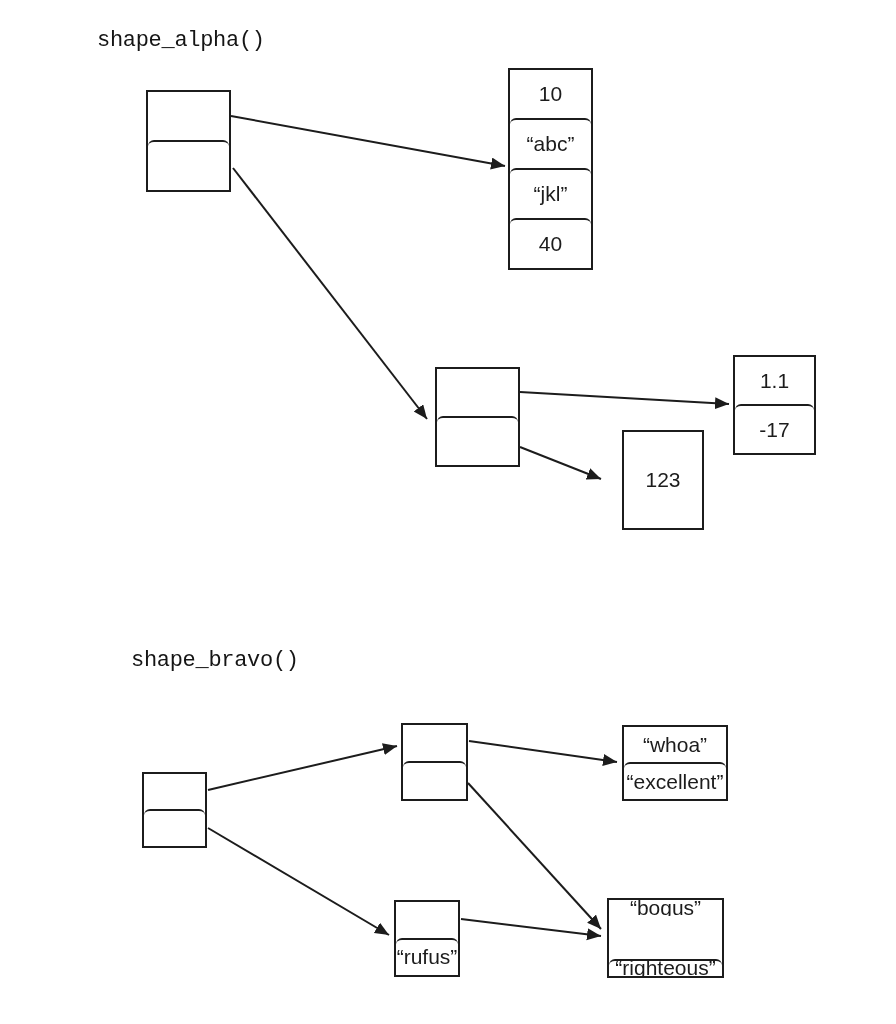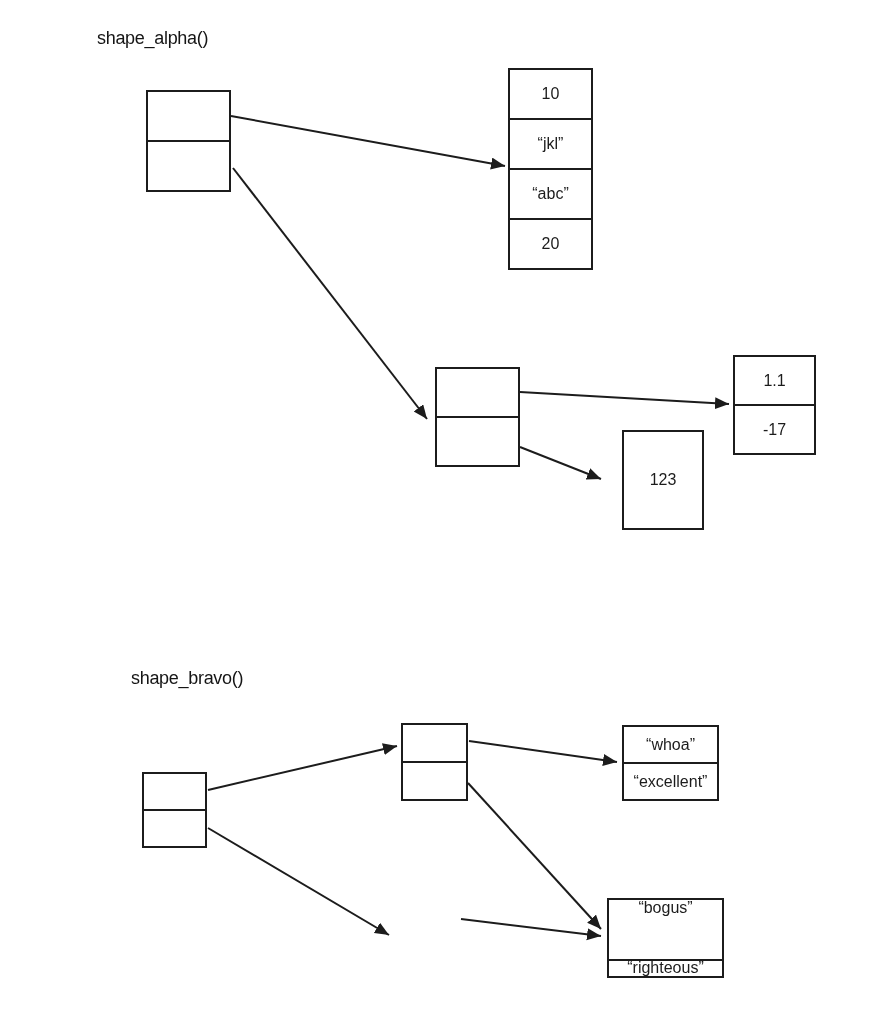--- a/index.html
+++ b/index.html
@@ -7,42 +7,43 @@
   .canvas {
     position: relative;
     width: 896px;
     height: 1024px;
     background: #ffffff;
     overflow: hidden;
     font-family: "Liberation Sans", sans-serif;
   }
   .func-label {
     position: absolute;
-    font-family: Liberation Sans, sans-serif;
-    font-size: 18px;
+    font-family: Liberation Mono, monospace;
+    font-size: 22px;
     letter-spacing: -0.3px;
     color: #151515;
     white-space: pre;
   }
   .node-box {
     position: absolute;
     border: 2.5px solid #1c1c1c;
     background: #ffffff;
     display: flex;
     flex-direction: column;
   }
   .node-cell {
     flex: 1 1 0;
     display: flex;
     align-items: center;
     justify-content: center;
-    font-size: 16px;
+    font-size: 21px;
     color: #1c1c1c;
     border-top: 2.5px solid #1c1c1c;
     overflow: hidden;
+    border-radius: 6px;
   }
   .node-box .node-cell:first-child { border-top: none; }
   .arrow-layer {
     position: absolute;
     left: 0; top: 0;
     width: 896px; height: 1024px;
     pointer-events: none;
   }
   .arrow-layer line {
     stroke: #1c1c1c;
@@ -71,45 +72,49 @@
         <line x1="461" y1="919" x2="601" y2="936" marker-end="url(#arrowhead)"></line>
       </g>
   </svg>
 <div class="func-label" style="left: 97px; top: 28px;">shape_alpha()</div>
     <div class="node-box" style="left: 146px; top: 90px; width: 85px; height: 102px;">
       <div class="node-cell"></div>
       <div class="node-cell"></div>
     </div>
     <div class="node-box" style="left: 508px; top: 68px; width: 85px; height: 202px;">
       <div class="node-cell">10</div>
+      <div class="node-cell">“abc”</div>
       <div class="node-cell">“jkl”</div>
-      <div class="node-cell">“abc”</div>
-      <div class="node-cell">20</div>
+      <div class="node-cell">40</div>
     </div>
     <div class="node-box" style="left: 435px; top: 367px; width: 85px; height: 100px;">
       <div class="node-cell"></div>
       <div class="node-cell"></div>
     </div>
     <div class="node-box" style="left: 733px; top: 355px; width: 83px; height: 100px; justify-content: space-between;">
       <div class="node-cell">1.1</div>
       <div class="node-cell">-17</div>
     </div>
     <div class="node-box" style="left: 606px; top: 430px; width: 82px; height: 100px; margin-left: 16px;">
       <div class="node-cell">123</div>
     </div>
-    <div class="func-label" style="left: 131px; top: 668px;">shape_bravo()</div>
+    <div class="func-label" style="left: 131px; top: 648px;">shape_bravo()</div>
     <div class="node-box" style="left: 142px; top: 772px; width: 65px; height: 76px;">
       <div class="node-cell"></div>
       <div class="node-cell"></div>
     </div>
     <div class="node-box" style="left: 401px; top: 723px; width: 67px; height: 78px;">
       <div class="node-cell"></div>
       <div class="node-cell"></div>
     </div>
-    <div class="node-box" style="left: 622px; top: 725px; width: 97px; height: 76px;">
+    <div class="node-box" style="left: 622px; top: 725px; width: 106px; height: 76px;">
       <div class="node-cell">“whoa”</div>
       <div class="node-cell">“excellent”</div>
+    </div>
+    <div class="node-box" style="left: 394px; top: 900px; width: 66px; height: 77px;">
+      <div class="node-cell"></div>
+      <div class="node-cell">“rufus”</div>
     </div>
     <div class="node-box" style="left: 607px; top: 898px; width: 117px; height: 80px; gap: 43px;">
       <div class="node-cell">“bogus”</div>
       <div class="node-cell">“righteous”</div>
     </div>
   </div>
 
 </body></html>

